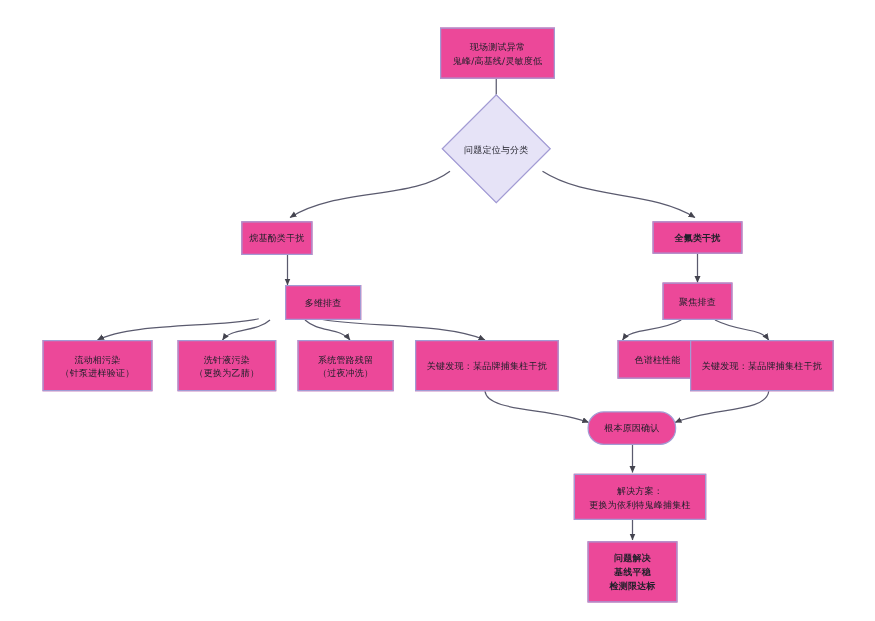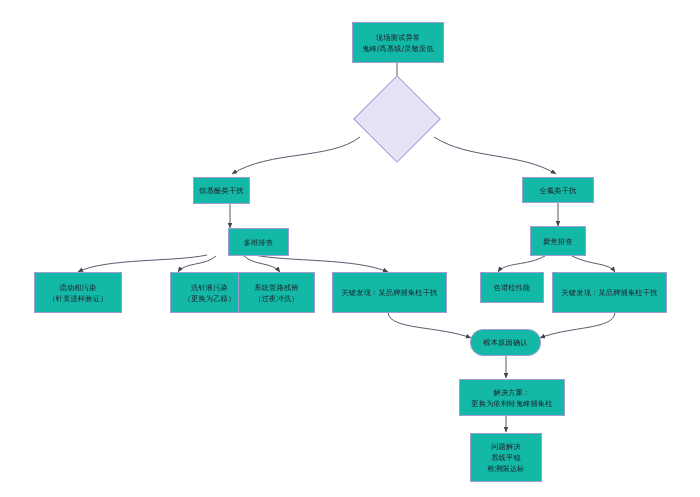--- a/index.html
+++ b/index.html
@@ -8,21 +8,21 @@
     background:#ffffff;
     font-family:"DejaVu Sans","Liberation Sans",sans-serif;
     overflow:hidden;
   }
   #canvas{position:relative;width:700px;height:497px;}
   svg.edges{position:absolute;left:0;top:0;width:700px;height:497px;pointer-events:none;}
 
   .node{
     position:absolute;
     box-sizing:border-box;
-    background:#14b8a6;
+    background:#ec4899;
     border:1px solid #a29bd4;
     display:flex;
     align-items:center;
     justify-content:center;
     text-align:center;
     color:#20202a;
     font-size:7.2px;
     line-height:11px;
     letter-spacing:.2px;
     white-space:pre-line;
@@ -70,46 +70,47 @@
       <path d="M615,313 C613,330 570,326 540,338"></path>
       <path d="M506,356 L506,378"></path>
       <path d="M506,416 L506,432"></path>
     </g>
   </svg>
 
   <div class="node" style="left:352px;top:22px;width:92px;height:41px;">现场测试异常
 鬼峰/高基线/灵敏度低</div>
 
   <div class="diamond" style="left:366px;top:88px;width:62px;height:62px;"></div>
+  <div class="diamond-label" style="left:352px;top:108px;width:90px;height:22px;">问题定位与分类</div>
 
   <div class="node" style="left:193px;top:177px;width:57px;height:27px;">烷基酚类干扰</div>
 
-  <div class="node" style="left:522px;top:177px;width:72px;height:26px;">全氟类干扰</div>
+  <div class="node" style="left:522px;top:177px;width:72px;height:26px;font-weight:bold;">全氟类干扰</div>
 
   <div class="node" style="left:200px;top:228px;width:61px;height:28px;margin-left:28px;">多维排查</div>
 
   <div class="node" style="left:530px;top:226px;width:56px;height:30px;">聚焦排查</div>
 
   <div class="node" style="left:34px;top:272px;width:88px;height:41px;">流动相污染
 （针泵进样验证）</div>
 
-  <div class="node" style="left:142px;top:272px;width:79px;height:41px;margin-left:28px;">洗针液污染
+  <div class="node" style="left:142px;top:272px;width:79px;height:41px;">洗针液污染
 （更换为乙腈）</div>
 
   <div class="node" style="left:238px;top:272px;width:77px;height:41px;">系统管路残留
 （过夜冲洗）</div>
 
   <div class="node" style="left:332px;top:272px;width:115px;height:41px;">关键发现：某品牌捕集柱干扰</div>
 
-  <div class="node" style="left:480px;top:272px;width:64px;height:31px;">色谱柱性能</div>
+  <div class="node" style="left:494px;top:272px;width:64px;height:31px;">色谱柱性能</div>
 
   <div class="node" style="left:552px;top:272px;width:115px;height:41px;">关键发现：某品牌捕集柱干扰</div>
 
   <div class="node" style="left:470px;top:329px;width:71px;height:27px;border-radius:13px;">根本原因确认</div>
 
   <div class="node" style="left:459px;top:379px;width:106px;height:37px;">解决方案：
 更换为依利特鬼峰捕集柱</div>
 
-  <div class="node" style="left:470px;top:433px;width:72px;height:49px;">问题解决
+  <div class="node" style="left:470px;top:433px;width:72px;height:49px;font-weight:bold;">问题解决
 基线平稳
 检测限达标</div>
 
 </div>
 
 </body></html>

